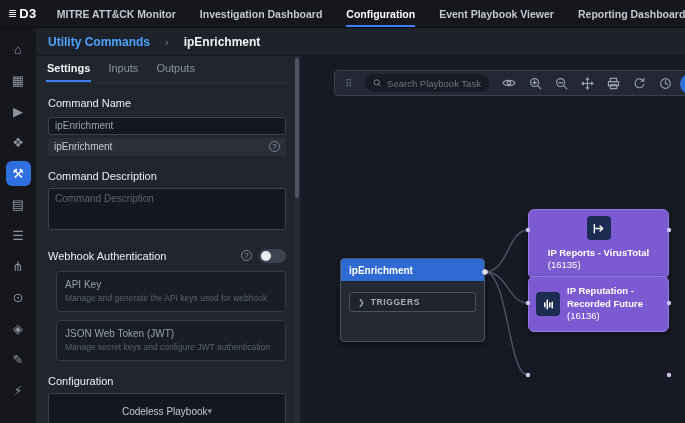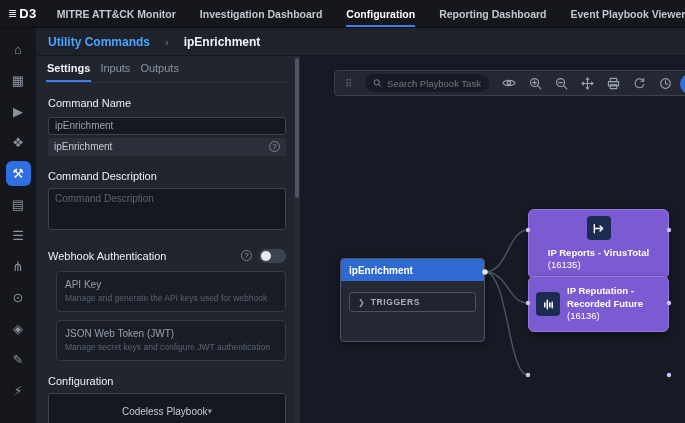--- a/index.html
+++ b/index.html
@@ -30,21 +30,21 @@
   
   .breadcrumb { position:absolute; left:36px; top:28px; right:0; height:28px; background:#1d222b;
     display:flex; align-items:center; gap:15px; padding-left:12px; border-bottom:1px solid #14171d; z-index:8; }
   .bc-parent { color:#4da3ff; font-size:12px; font-weight:bold; cursor:pointer; }
   .bc-sep { color:#7b8392; font-size:11px; }
   .bc-current { color:#f2f4f7; font-size:12px; font-weight:bold; }
 
   
   .form-panel { position:absolute; left:36px; top:56px; bottom:0; width:264px; background:#21252e;
     padding:0 14px 0 12px; overflow:hidden; }
-  .tabs { display:flex; gap:8px; height:27px; border-bottom:1px solid #2b303b; margin:0 -2px; }
+  .tabs { display:flex; gap:16px; height:27px; border-bottom:1px solid #2b303b; margin:0 -2px; }
   .tab { font-size:11px; color:#8b93a1; display:flex; align-items:center; border-bottom:2px solid transparent;
     padding:0 1px; cursor:pointer; }
   .tab.active { color:#f2f4f7; font-weight:bold; border-bottom-color:#3d7df0; }
   .flabel { font-size:11px; font-weight:normal; color:#eceef2; margin-top:14px; margin-bottom:6px; }
   .tinput { width:100%; height:18px; background:#141821; border:1px solid #3c434f; border-radius:3px;
     color:#9aa1ae; font-size:10px; padding:0 6px; font-family:inherit; outline:none; }
   .tinput::placeholder, textarea::placeholder { color:#5d6471; }
   .name-internal { margin-top:3px; height:18px; background:#2a2f3a; border-radius:2px; display:flex;
     align-items:center; justify-content:space-between; padding:0 6px; color:#c6cbd4; font-size:10px; }
   textarea.tinput { height:42px; padding:4px 6px; resize:none; }
@@ -109,22 +109,22 @@
 
   <header class="topnav">
     <div class="brand">
       <span class="brand-icon">≣</span>
       <span class="brand-text">D3</span>
     </div>
     <nav class="navitems">
       <span class="navitem">MITRE ATT&amp;CK Monitor</span>
       <span class="navitem">Investigation Dashboard</span>
       <span class="navitem active">Configuration</span>
+      <span class="navitem">Event Playbook Viewer</span>
       <span class="navitem">Reporting Dashboard</span>
-      <span class="navitem">Event Playbook Viewer</span>
     </nav>
   </header>
 
   <aside class="sidebar">
     <div class="side-item">
         <span class="icon-pill">
           <span class="side-icon">⌂</span>
         </span>
       </div>
     <div class="side-item">

